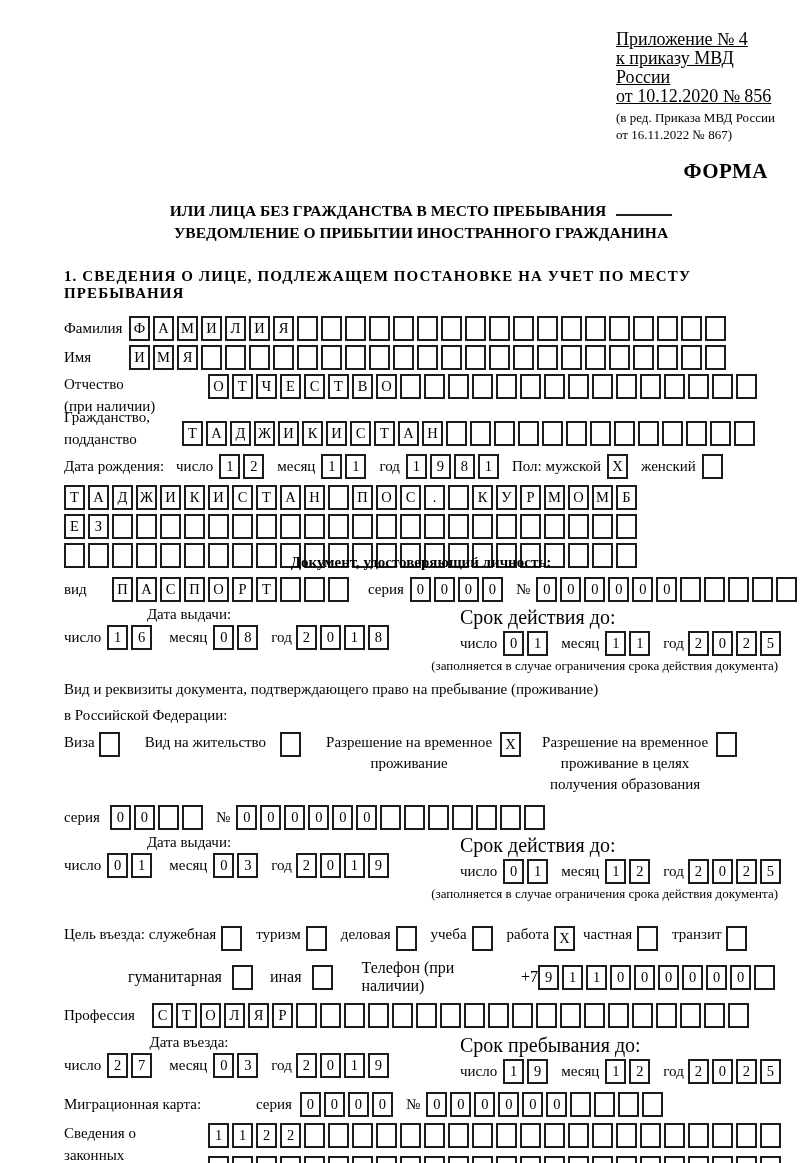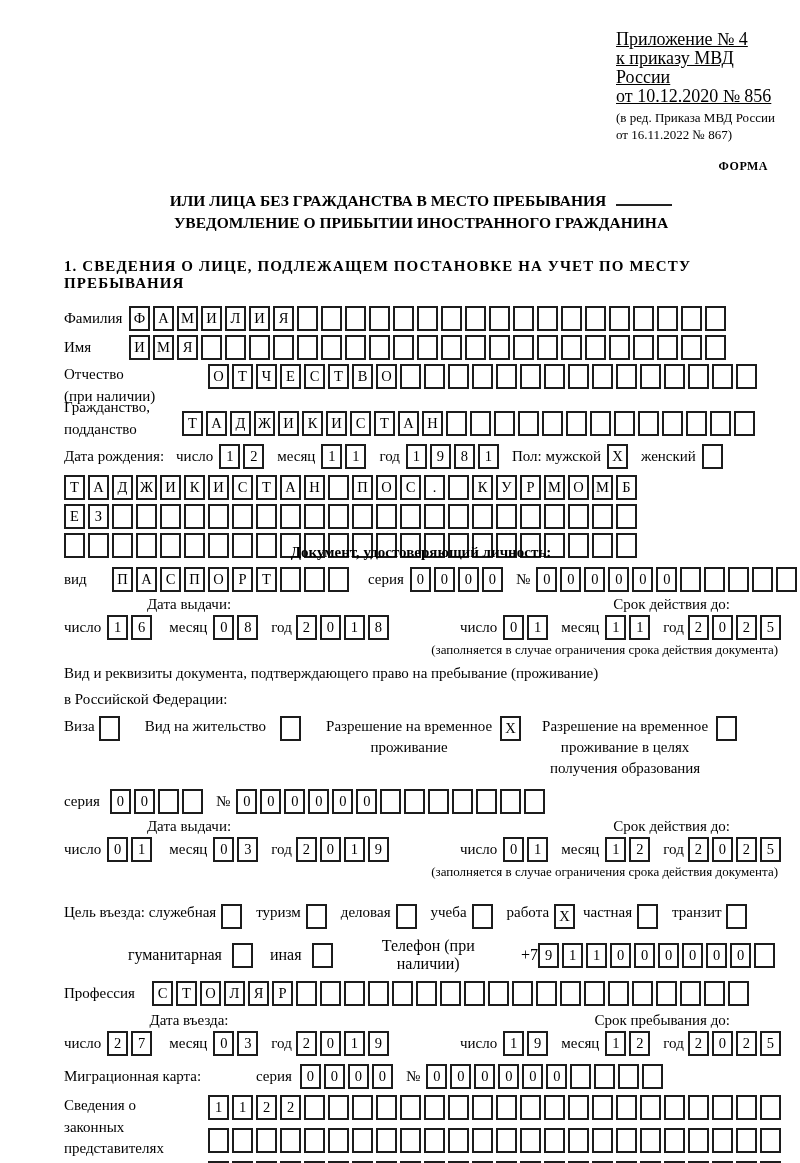--- a/index.html
+++ b/index.html
@@ -2,21 +2,21 @@
 <html><head>
 <meta charset="utf-8">
 <style>
   html,body { margin:0; padding:0; background:#fff; color:#000; }
   body { width:800px; height:1163px; font-family:"Liberation Serif", serif; box-sizing:border-box; }
   .page { padding:30px 22px 10px 64px; box-sizing:border-box; }
 
   
   .appendix { margin-left:552px; font-size:18px; line-height:19px;text-decoration:underline; }
   .appendix-small { margin-left:552px; font-size:13px; line-height:17px; margin-top:3px; }
-  .forma { text-align:right; font-weight:bold; font-size:12px; margin-top:16px; padding-right:10px; letter-spacing:0.5px; }
+  .forma { text-align:right; font-weight:bold; font-size:21px; margin-top:16px; padding-right:10px; letter-spacing:0.5px; }
 
   
   .title { text-align:center; font-weight:bold; font-size:15.5px; line-height:22px; margin-top:16px; }
   .blank-line { display:inline-block; width:56px; border-bottom:2px solid #222; height:14px; margin-left:10px; }
   .sec-heading { font-weight:bold; font-size:15px; letter-spacing:1.1px; margin-top:24px; margin-bottom:14px; }
 
   
   .cells { display:inline-flex; flex-wrap:nowrap; }
   .cell { width:21px; height:25px; box-sizing:border-box; border:2px solid #1c1c1c; background:#fff;
           display:inline-flex; align-items:center; justify-content:center;
@@ -32,36 +32,36 @@
   .inl-first { font-size:15px; margin-right:6px; }
 
   
   .doc-heading { text-align:center; font-weight:bold; font-size:15px; margin:6px 0 6px 0; }
 
   
   .datepair { display:flex; align-items:flex-start; margin-top:6px; }
   .dp-col { flex:0 0 auto; }
   .dp-left { width:356px; }
   .dp-head { font-size:15px; text-align:center; width:250px; margin-bottom:2px; }
-  .dp-head-r { font-size:15px; text-align:right; width:270px; margin-left:40px; margin-bottom:2px; }
+  .dp-head-r { font-size:20px; text-align:left; width:270px; margin-left:40px; margin-bottom:2px; }
   .dp-line { display:flex; align-items:center; }
   .note-right { text-align:right; font-size:13px; margin-top:2px; margin-bottom:4px; }
 
   .intro { font-size:15px; line-height:22px; margin-top:4px; }
 
   
   .permit-opts { display:flex; align-items:flex-start; margin-top:6px; margin-bottom:10px; }
   .popt { display:flex; align-items:flex-start; }
   .popt .plabel { font-size:15px; line-height:21px; text-align:center; }
   .popt .cells { margin-left:8px; margin-top:0; }
 
   .purpose-row { display:flex; align-items:flex-start; margin-top:24px; }
   .purpose-row .plab { font-size:15px; margin-right:5px; }
   .purpose-row .cells { margin-right:11px; }
-  .purpose2 { display:flex; align-items:center; margin-top:8px; margin-left:64px;text-align:center; }
+  .purpose2 { display:flex; align-items:center; margin-top:8px; margin-left:64px; }
 </style>
 </head>
 <body>
 
 <div class="page">
 
   <div class="appendix">
       <div>Приложение № 4</div>
       <div>к приказу МВД России</div>
       <div>от 10.12.2020 № 856</div>

